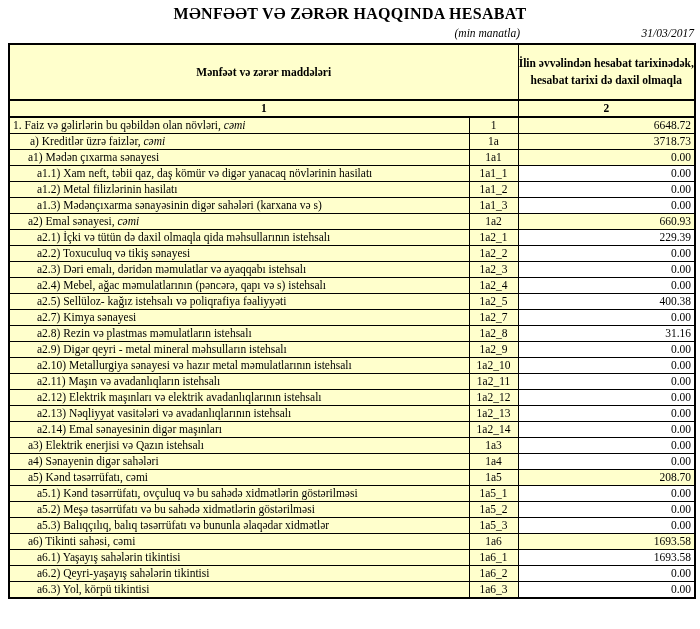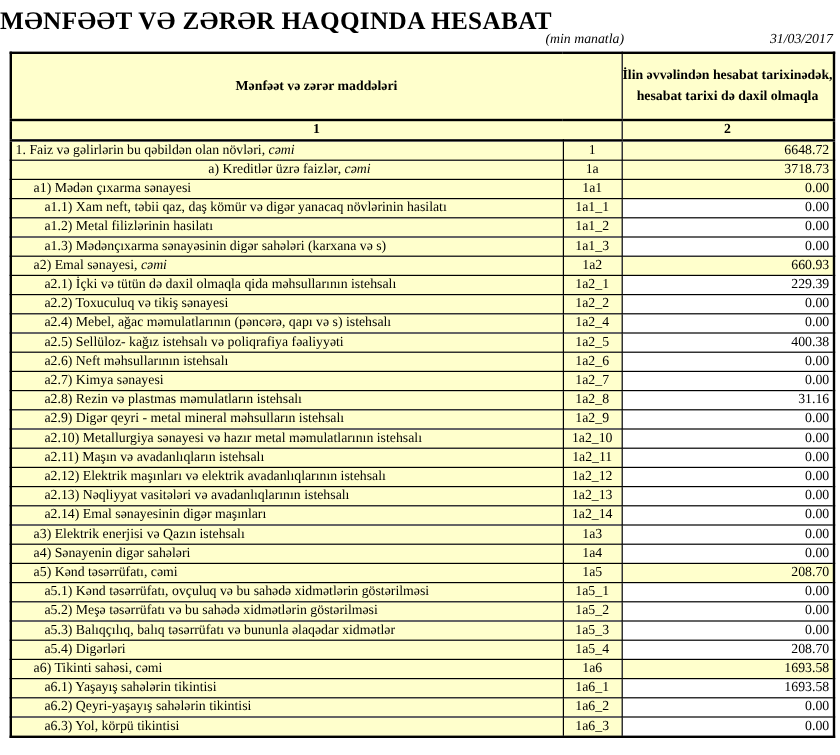--- a/index.html
+++ b/index.html
@@ -4,21 +4,21 @@
 <style>
   html,body{margin:0;padding:0;}
   body{
     width:700px;height:629px;position:relative;overflow:hidden;
     background:#ffffff;
     font-family:"Liberation Serif","DejaVu Serif",serif;
     color:#000;
   }
   .title{
     position:absolute;top:5px;left:0;width:100%;
-    font-size:21px;font-weight:bold;letter-spacing:.3px;
+    text-align:center;font-size:16px;font-weight:bold;letter-spacing:.3px;
   }
   .meta{
     position:absolute;top:27px;left:8px;width:686px;height:15px;
     font-style:italic;font-size:11.5px;
   }
   .units{position:absolute;right:174px;top:0;}
   .date{position:absolute;right:0;top:0;}
   table.report{
     position:absolute;top:43px;left:8px;width:686px;
     border-collapse:collapse;table-layout:fixed;
@@ -38,21 +38,21 @@
     border-bottom:2px solid var(--border-color,#000);
   }
   .h-value{line-height:1.45;padding:0 4px;font-size:11.5px;}
   thead tr.numrow th{
     height:15px;line-height:15px;font-weight:bold;text-align:center;
     border-bottom:2px solid var(--border-color,#000);
   }
   tbody td{height:15px;line-height:15px;white-space:nowrap;}
   td.label{text-align:left;margin-left:40px;}
   td.ind0{padding-left:3px;}
-  td.ind1{padding-left:4px;text-align:center;}
+  td.ind1{padding-left:20px;}
   td.ind2{padding-left:18px;}
   td.ind3{padding-left:27px;}
   td.code{text-align:center;}
   td.value{text-align:right;padding-right:3px;margin-left:32px;}
   td.v-white{background:var(--input-fill,#FFFFFF);}
   .bold{font-weight:bold;}
   em{font-style:italic;}
 </style>
 </head>
 <body>
@@ -120,35 +120,35 @@
           <td class="label ind3">a2.1) İçki və tütün də daxil olmaqla qida məhsullarının istehsalı</td>
           <td class="code">1a2_1</td>
           <td class="value v-white">229.39</td>
         </tr>
         <tr>
           <td class="label ind3">a2.2) Toxuculuq və tikiş sənayesi</td>
           <td class="code">1a2_2</td>
           <td class="value v-white">0.00</td>
         </tr>
         <tr>
+          <td class="label ind3">a2.3) Dəri emalı, dəridən məmulatlar və ayaqqabı istehsalı</td>
+          <td class="code">1a2_3</td>
+          <td class="value v-white">0.00</td>
+        </tr>
+        <tr>
           <td class="label ind3">a2.4) Mebel, ağac məmulatlarının (pəncərə, qapı və s) istehsalı</td>
           <td class="code">1a2_4</td>
           <td class="value v-white">0.00</td>
         </tr>
         <tr>
           <td class="label ind3">a2.5) Sellüloz- kağız istehsalı və poliqrafiya fəaliyyəti</td>
           <td class="code">1a2_5</td>
           <td class="value v-white">400.38</td>
         </tr>
         <tr>
-          <td class="label ind3">a2.6) Neft məhsullarının istehsalı</td>
-          <td class="code">1a2_6</td>
-          <td class="value v-white">0.00</td>
-        </tr>
-        <tr>
           <td class="label ind3">a2.7) Kimya sənayesi</td>
           <td class="code">1a2_7</td>
           <td class="value v-white">0.00</td>
         </tr>
         <tr>
           <td class="label ind3">a2.8) Rezin və plastmas məmulatların istehsalı</td>
           <td class="code">1a2_8</td>
           <td class="value v-white">31.16</td>
         </tr>
         <tr>
@@ -203,25 +203,20 @@
         </tr>
         <tr>
           <td class="label ind3">a5.2) Meşə təsərrüfatı və bu sahədə xidmətlərin göstərilməsi</td>
           <td class="code">1a5_2</td>
           <td class="value v-white">0.00</td>
         </tr>
         <tr>
           <td class="label ind3">a5.3) Balıqçılıq, balıq təsərrüfatı və bununla əlaqədar xidmətlər</td>
           <td class="code">1a5_3</td>
           <td class="value v-white">0.00</td>
-        </tr>
-        <tr>
-          <td class="label ind3">a5.4) Digərləri</td>
-          <td class="code">1a5_4</td>
-          <td class="value v-white">208.70</td>
         </tr>
         <tr>
           <td class="label ind2">a6) Tikinti sahəsi, cəmi</td>
           <td class="code">1a6</td>
           <td class="value">1693.58</td>
         </tr>
         <tr>
           <td class="label ind3">a6.1) Yaşayış sahələrin tikintisi</td>
           <td class="code">1a6_1</td>
           <td class="value v-white">1693.58</td>

